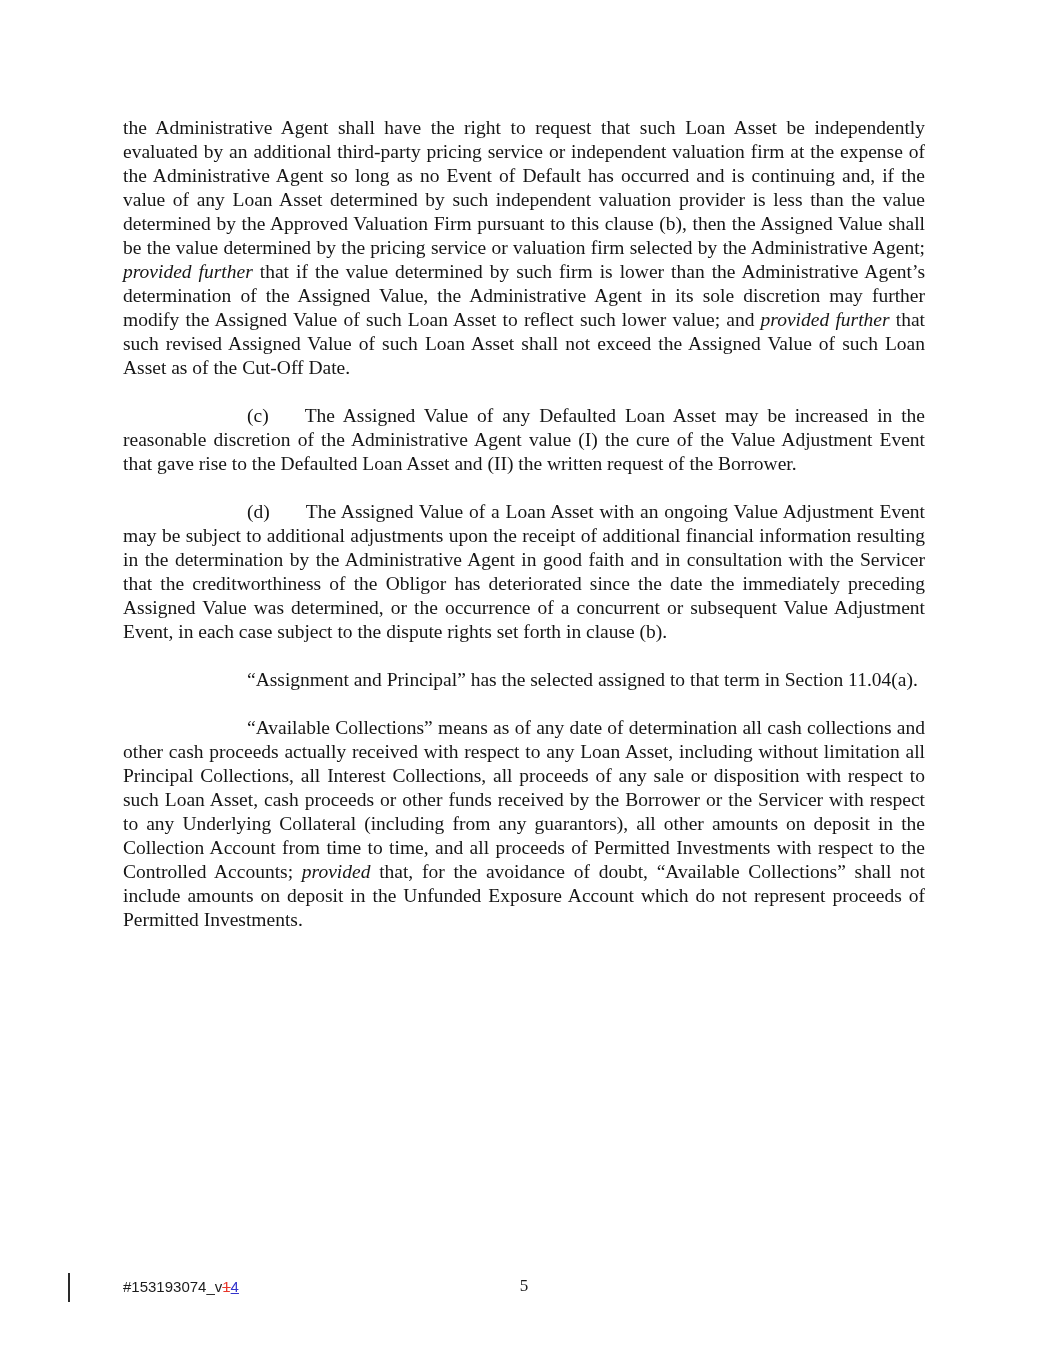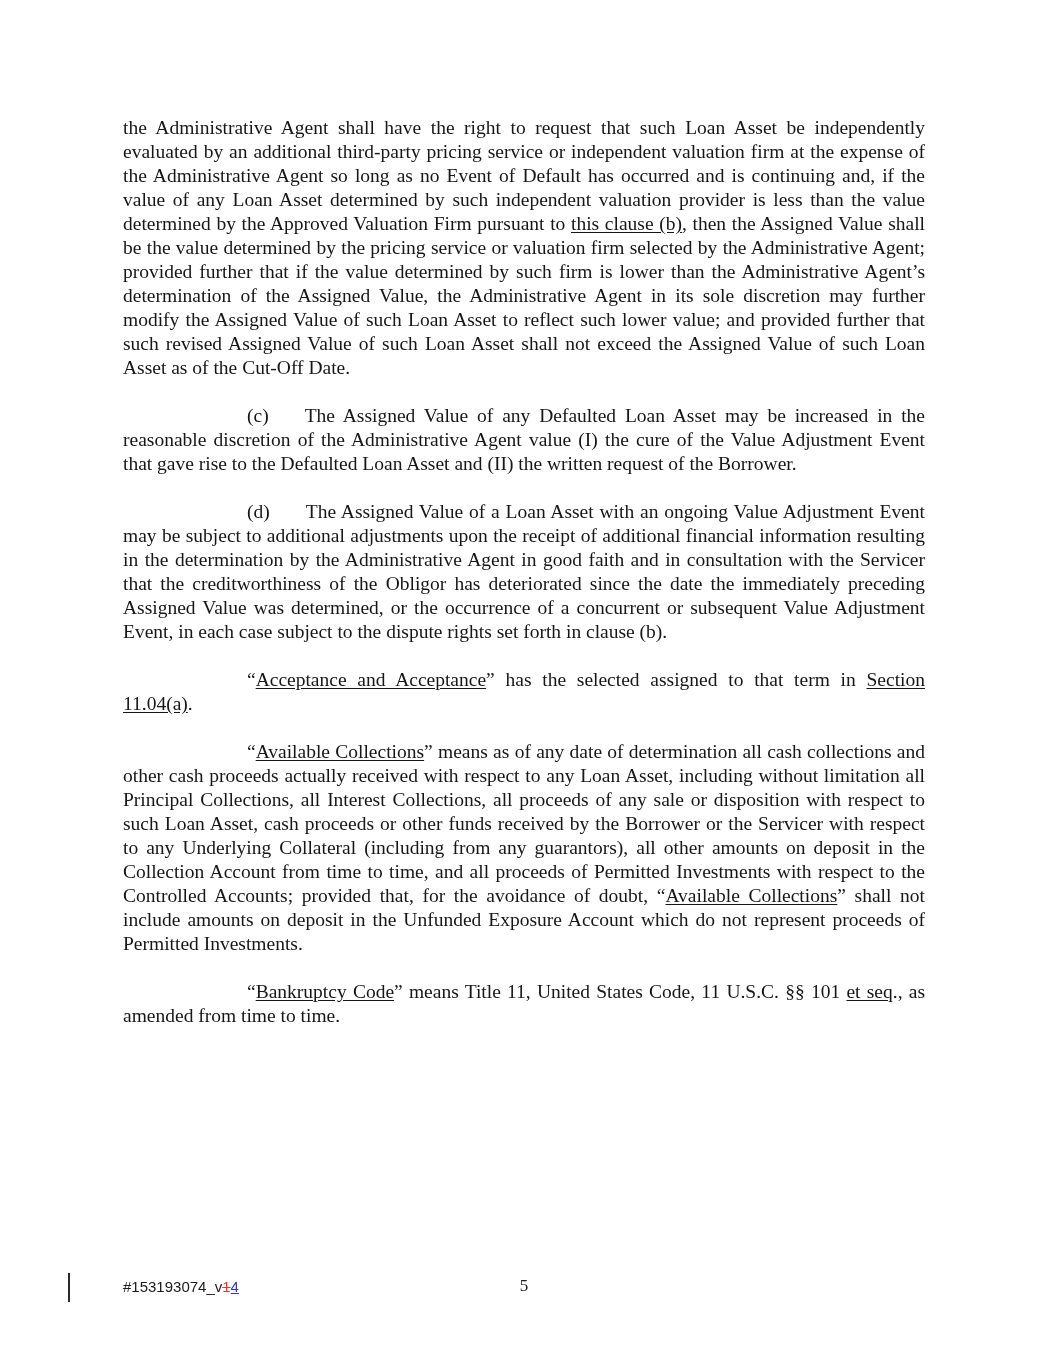--- a/index.html
+++ b/index.html
@@ -17,22 +17,22 @@
     width: 802px;
     color: #161616;
     font-family: "Liberation Serif", "DejaVu Serif", serif;
     font-size: 19.5px;
     line-height: 24px;
     text-align: justify;
   }
   .para { margin: 0 0 24px 0; }
   .para.indent { text-indent: 124px; }
   .tab { display: inline-block; width: 36px; }
-  .un { text-decoration: underline; text-underline-offset: 2px; }
-  .it { }
+  .un { text-underline-offset: 2px; }
+  .it { font-style: italic; }
   .footer-area { position: absolute; left: 0; top: 16px; width: 949px; height: 1365px; pointer-events: none; }
   .changebar {
     position: absolute;
     left: 68px;
     top: 1257px;
     width: 2px;
     height: 29px;
     background: #2a2a2a;
   }
   .doc-id {
@@ -59,23 +59,22 @@
 </style>
 </head>
 <body>
 
 <div class="page">
 
   <main class="doc">
     <p class="para"><span>the Administrative Agent shall have the right to request that such Loan Asset be independently evaluated by an additional third-party pricing service or independent valuation firm at the expense of the Administrative Agent so long as no Event of Default has occurred and is continuing and, if the value of any Loan Asset determined by such independent valuation provider is less than the value determined by the Approved Valuation Firm pursuant to </span><span class="un">this clause (b)</span><span>, then the Assigned Value shall be the value determined by the pricing service or valuation firm selected by the Administrative Agent; </span><span class="it">provided further</span><span> that if the value determined by such firm is lower than the Administrative Agent’s determination of the Assigned Value, the Administrative Agent in its sole discretion may further modify the Assigned Value of such Loan Asset to reflect such lower value; and </span><span class="it">provided further</span><span> that such revised Assigned Value of such Loan Asset shall not exceed the Assigned Value of such Loan Asset as of the Cut-Off Date.</span></p>
     <p class="para indent"><span>(c)</span><span class="tab"></span><span>The Assigned Value of any Defaulted Loan Asset may be increased in the reasonable discretion of the Administrative Agent value (I) the cure of the Value Adjustment Event that gave rise to the Defaulted Loan Asset and (II) the written request of the Borrower.</span></p>
     <p class="para indent"><span>(d)</span><span class="tab"></span><span>The Assigned Value of a Loan Asset with an ongoing Value Adjustment Event may be subject to additional adjustments upon the receipt of additional financial information resulting in the determination by the Administrative Agent in good faith and in consultation with the Servicer that the creditworthiness of the Obligor has deteriorated since the date the immediately preceding Assigned Value was determined, or the occurrence of a concurrent or subsequent Value Adjustment Event, in each case subject to the dispute rights set forth in clause (b).</span></p>
-    <p class="para indent"><span>“</span><span class="un">Acceptance and Acceptance</span><span>” has the selected assigned to that term in </span><span class="un">Section 11.04(a)</span><span>.</span></p>
+    <p class="para indent"><span>“</span><span class="un">Assignment and Principal</span><span>” has the selected assigned to that term in </span><span class="un">Section 11.04(a)</span><span>.</span></p>
     <p class="para indent"><span>“</span><span class="un">Available Collections</span><span>” means as of any date of determination all cash collections and other cash proceeds actually received with respect to any Loan Asset, including without limitation all Principal Collections, all Interest Collections, all proceeds of any sale or disposition with respect to such Loan Asset, cash proceeds or other funds received by the Borrower or the Servicer with respect to any Underlying Collateral (including from any guarantors), all other amounts on deposit in the Collection Account from time to time, and all proceeds of Permitted Investments with respect to the Controlled Accounts; </span><span class="it">provided</span><span> that, for the avoidance of doubt, “</span><span class="un">Available Collections</span><span>” shall not include amounts on deposit in the Unfunded Exposure Account which do not represent proceeds of Permitted Investments.</span></p>
-    <p class="para indent"><span>“</span><span class="un">Bankruptcy Code</span><span>” means Title 11, United States Code, 11 U.S.C. §§ 101 </span><span class="un">et seq</span><span>., as amended from time to time.</span></p>
   </main>
 
   <div class="footer-area">
     <span class="changebar"></span>
     <span class="doc-id"><span>#153193074_v</span><span class="del">1</span><span class="ins">4</span></span>
     <span class="page-num">5</span>
   </div>
 
 </div>
 

